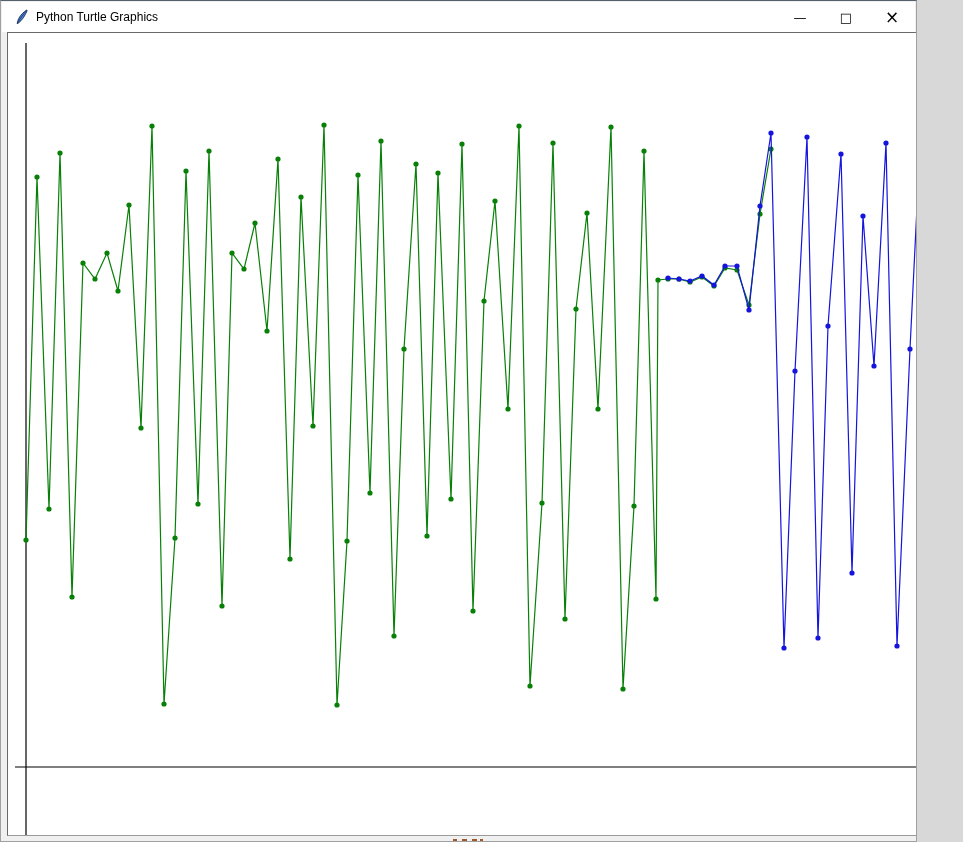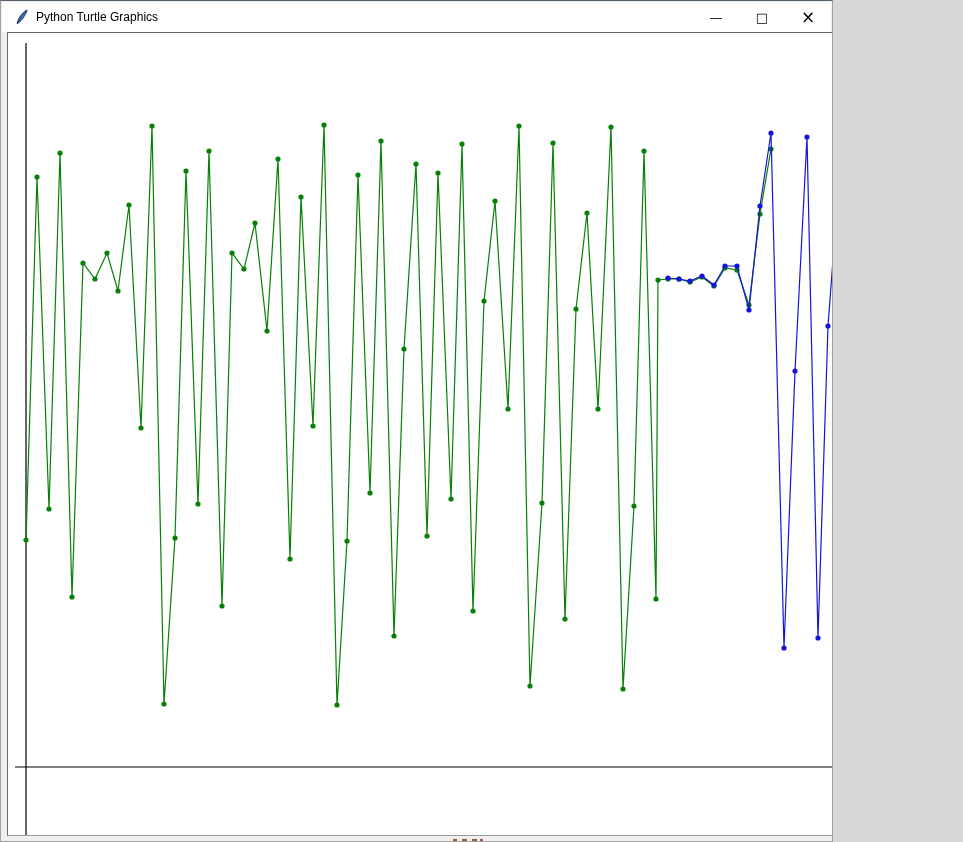--- a/index.html
+++ b/index.html
@@ -1,16 +1,16 @@
 <!DOCTYPE html>
 <html><head>
 <meta charset="utf-8">
 <style>
   html,body{margin:0;padding:0;background:#d8d8d8;font-family:"Liberation Sans",sans-serif;}
-  .window{position:relative;width:833px;height:842px;box-sizing:border-box;
+  .window{position:relative;width:917px;height:842px;box-sizing:border-box;
           background:#f0f0f0;border:1px solid #a0a0a0;border-top:1px solid #54606b;overflow:hidden;}
   .titlebar{position:absolute;top:1px;left:1px;right:1px;height:30px;background:#ffffff;
             display:flex;align-items:center;}
   .app-icon{margin-left:12px;width:16px;height:16px;flex:0 0 auto;}
   .title{font-size:12px;color:#000;margin-left:6px;white-space:nowrap;}
   .controls{margin-left:auto;display:flex;height:100%;}
   .ctrl{width:46px;height:100%;display:flex;align-items:center;justify-content:center;
         background:transparent;border:none;font-size:13px;color:#000;padding:0;
         font-family:"DejaVu Sans","Liberation Sans",sans-serif;}
   .ctrl.close{font-size:17px;}

